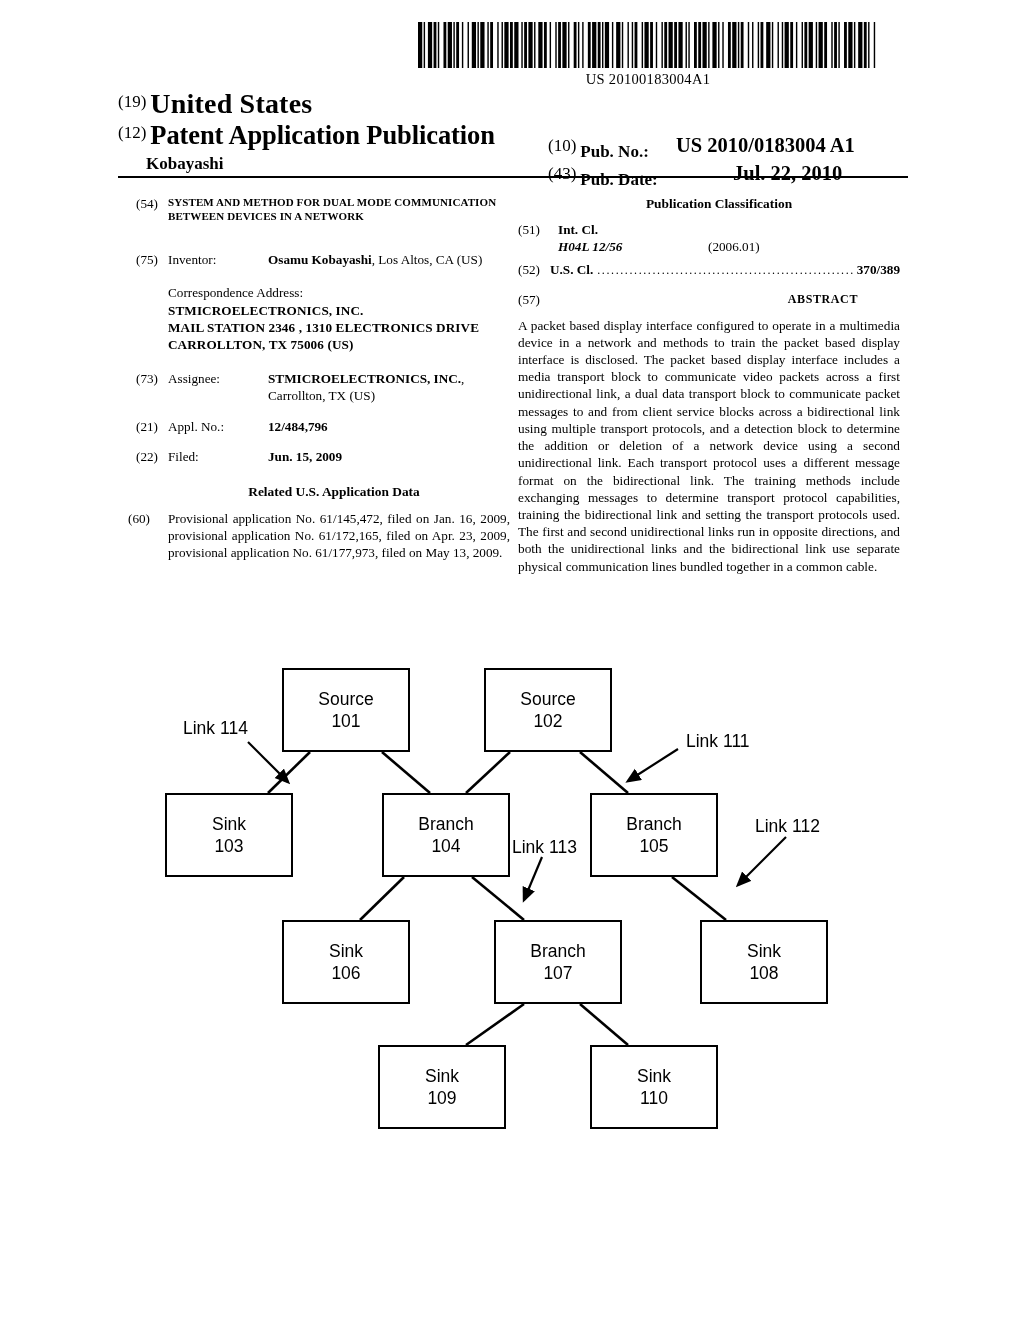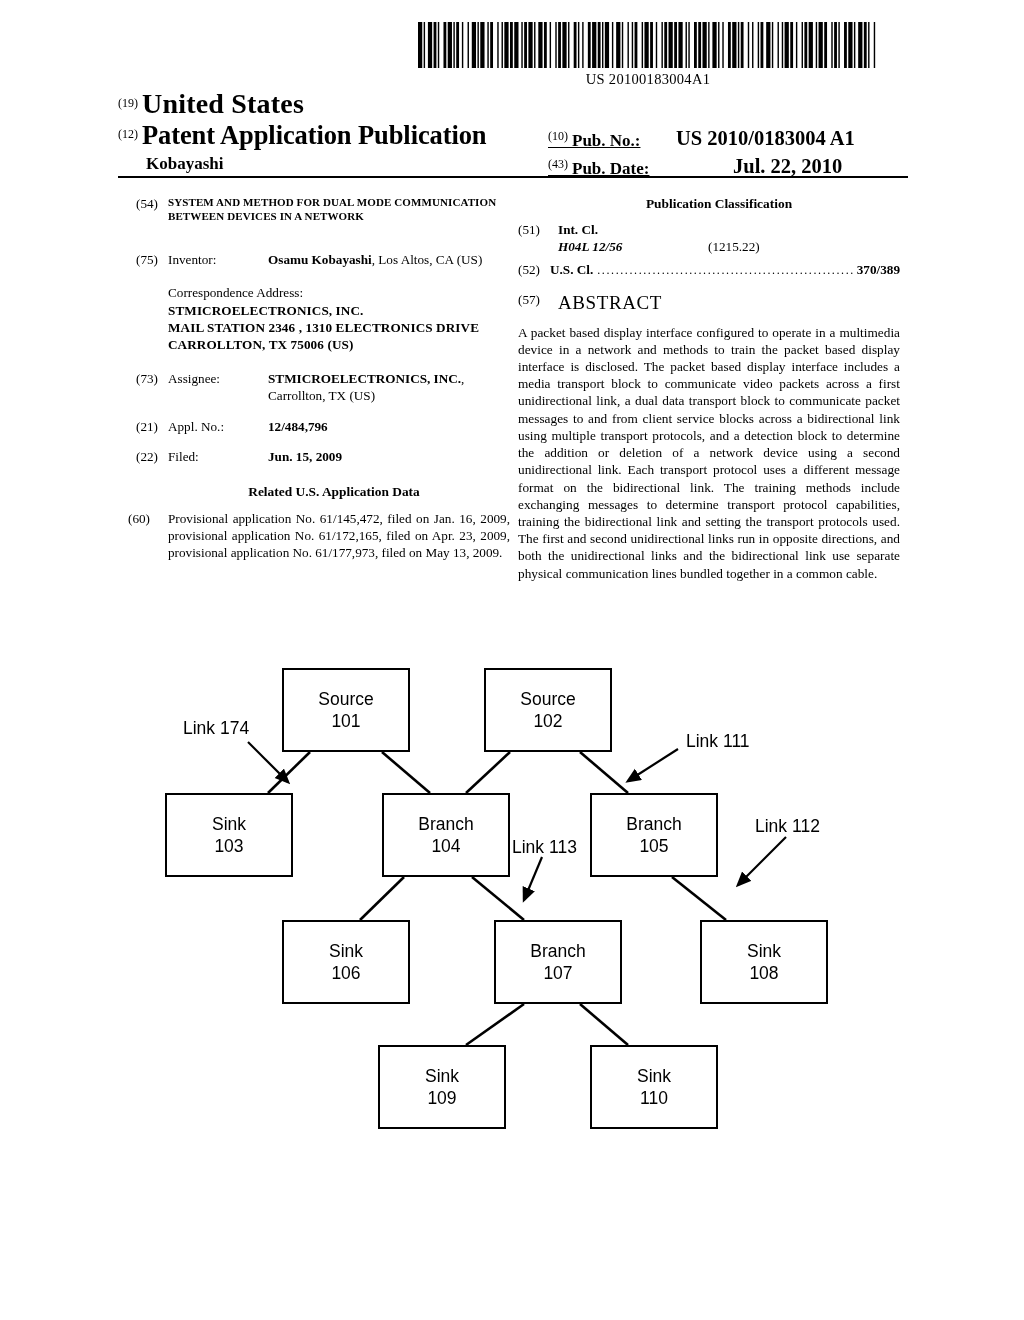--- a/index.html
+++ b/index.html
@@ -42,21 +42,21 @@
     position: absolute;
     left: 118px;
     top: 88px;
     width: 790px;
   }
   .mh-row {
     position: relative;
     height: 32px;
   }
   .mh-code {
-    font-size: 12px;
+    font-size: 17px;
     vertical-align: super;
     font-family: "Liberation Serif", "DejaVu Serif", serif;
   }
   .mh-us {
     font-size: 28px;
     font-weight: bold;
     letter-spacing: 0.2px;
   }
   .mh-pap {
     font-size: 26.5px;
@@ -64,23 +64,22 @@
     letter-spacing: -0.1px;
   }
   .mh-author {
     font-size: 17px;
     font-weight: bold;
     margin-left: 28px;
   }
   .mh-right {
     position: absolute;
     left: 430px;
-    top: 9px;
+    top: 16px;
     width: 360px;
-    text-decoration: underline;
   }
   .pub-line {
     position: relative;
     height: 28px;
     white-space: nowrap;
   }
   .pub-label {
     font-size: 17px;
     font-weight: bold;
   }
@@ -227,23 +226,23 @@
     font-size: 12px;
   }
   .abstract-head {
     position: relative;
     font-size: 13.2px;
     margin: 12px 0 10px 0;
   }
   .abstract-head .num { position: absolute; left: 0; top: 0; width: 34px; }
   .abstract-head .ttl {
     margin-left: 40px;
-    text-align: left;
-    font-weight: normal;
-    font-size: 19px;
+    text-align: right;
+    font-weight: bold;
+    font-size: 12px;
     letter-spacing: 0.6px;
     width: 300px;
   }
   .abstract-body {
     font-size: 13.3px;
     line-height: 1.295;
     text-align: justify;
   }
 
   
@@ -464,21 +463,21 @@
 </div>
 
 <div class="col-right">
 
   <div class="pubclass-head">Publication Classification</div>
 
   <div class="fld intcl" style="margin-bottom:6px">
     <span class="num">(51)</span>
     <div class="body">
       <div class="b">Int. Cl.</div>
-      <div><span class="ipc">H04L 12/56</span><span>(1215.22)</span></div>
+      <div><span class="ipc">H04L 12/56</span><span>(2006.01)</span></div>
     </div>
   </div>
 
   <div class="uscl">
     <span class="num">(52)</span>
     <div class="body">
       <span>U.S. Cl.</span>
       <span class="dots">......................................................................................</span>
       <span>370/389</span>
     </div>
@@ -553,18 +552,18 @@
       <div class="node" style="left: 378px; top: 1045px; width: 128px; height: 84px;">
         <span>Sink</span>
         <span>109</span>
       </div>
       <div class="node" style="left: 590px; top: 1045px; width: 128px; height: 84px;">
         <span>Sink</span>
         <span>110</span>
       </div>
     </div>
   <div id="figure-labels">
-      <div class="linklabel" style="left: 183px; top: 718px;">Link 174</div>
+      <div class="linklabel" style="left: 183px; top: 718px;">Link 114</div>
       <div class="linklabel" style="left: 686px; top: 731px;">Link 111</div>
       <div class="linklabel" style="left: 512px; top: 837px;">Link 113</div>
       <div class="linklabel" style="left: 755px; top: 816px;">Link 112</div>
     </div>
 </div>
 
 </body></html>

